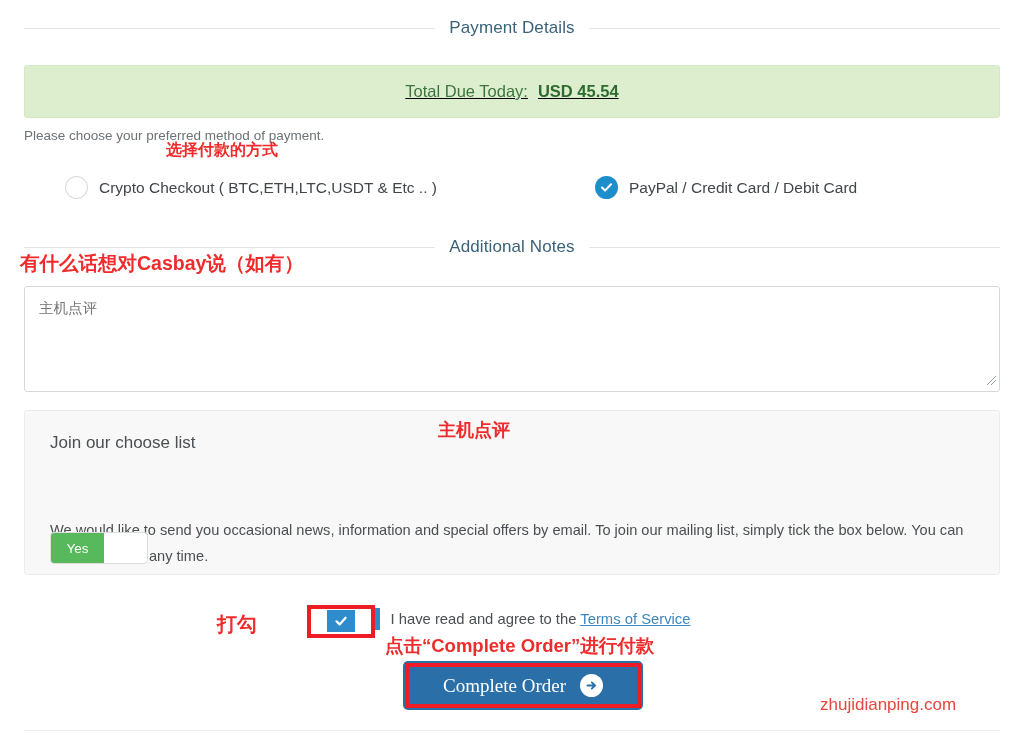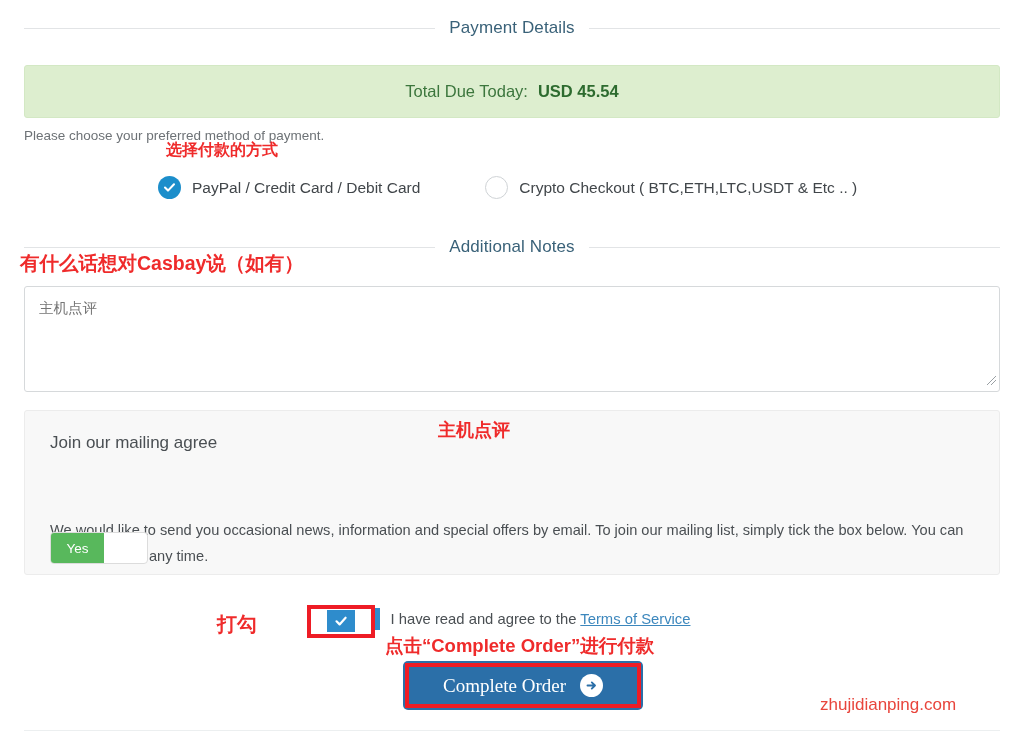--- a/index.html
+++ b/index.html
@@ -30,20 +30,21 @@
 
   
   .total-banner {
     position: absolute;
     left: 24px; top: 65px; width: 976px; height: 53px;
     background: #ddeecf;
     border: 1px solid #d3e8c4;
     border-radius: 3px;
     display: flex; align-items: center; justify-content: center;
     gap: 10px;
+    text-decoration: underline;
   }
   .total-label { color: #3c763d; font-size: 16.5px; }
   .total-value { color: #2d6b2f; font-size: 16.5px; font-weight: bold; }
 
   
   .choose-text {
     position: absolute; left: 24px; top: 128px;
     color: #6d7276; font-size: 13.5px;
   }
   .pay-options {
@@ -190,47 +191,47 @@
   </div>
 
   <div class="total-banner">
     <span class="total-label">Total Due Today:</span>
     <span class="total-value">USD 45.54</span>
   </div>
 
   <div class="choose-text">Please choose your preferred method of payment.</div>
 
   <div class="pay-options">
+    <div class="pay-opt second">
+      <span class="radio off"></span>
+      <span class="pay-label">Crypto Checkout ( BTC,ETH,LTC,USDT &amp; Etc .. )</span>
+    </div>
     <div class="pay-opt first">
       <span class="radio on">
         <svg width="13" height="13" viewBox="0 0 13 13">
             <path d="M2 6.6 L5 9.6 L11 3.3" stroke="#fff" stroke-width="2.1" fill="none" stroke-linecap="round" stroke-linejoin="round"></path>
           </svg>
       </span>
       <span class="pay-label">PayPal / Credit Card / Debit Card</span>
     </div>
-    <div class="pay-opt second">
-      <span class="radio off"></span>
-      <span class="pay-label">Crypto Checkout ( BTC,ETH,LTC,USDT &amp; Etc .. )</span>
-    </div>
   </div>
 
   <div class="legend" style="top:237px;">
     <div class="rule"></div>
     <div class="ltitle">Additional Notes</div>
     <div class="rule"></div>
   </div>
 
   <textarea class="notes-area" placeholder="主机点评" style=""></textarea>
   <svg class="resize-grip" viewBox="0 0 12 12">
     <path d="M11 2 L2 11 M11 6 L6 11" stroke="#9aa0a4" stroke-width="1" fill="none"></path>
   </svg>
 
   <div class="mail-panel">
-    <div class="mail-title">Join our mailing agree</div>
+    <div class="mail-title">Join our choose list</div>
     <div class="mail-body">We would like to send you occasional news, information and special offers by email. To join our mailing list, simply tick the box below. You can unsubscribe at any time.</div>
     <div class="toggle">
       <div class="on-seg">Yes</div>
       <div class="knob"></div>
     </div>
   </div>
 
   <div class="terms-row">
     <div class="tos-wrap">
       <span class="checkbox">

